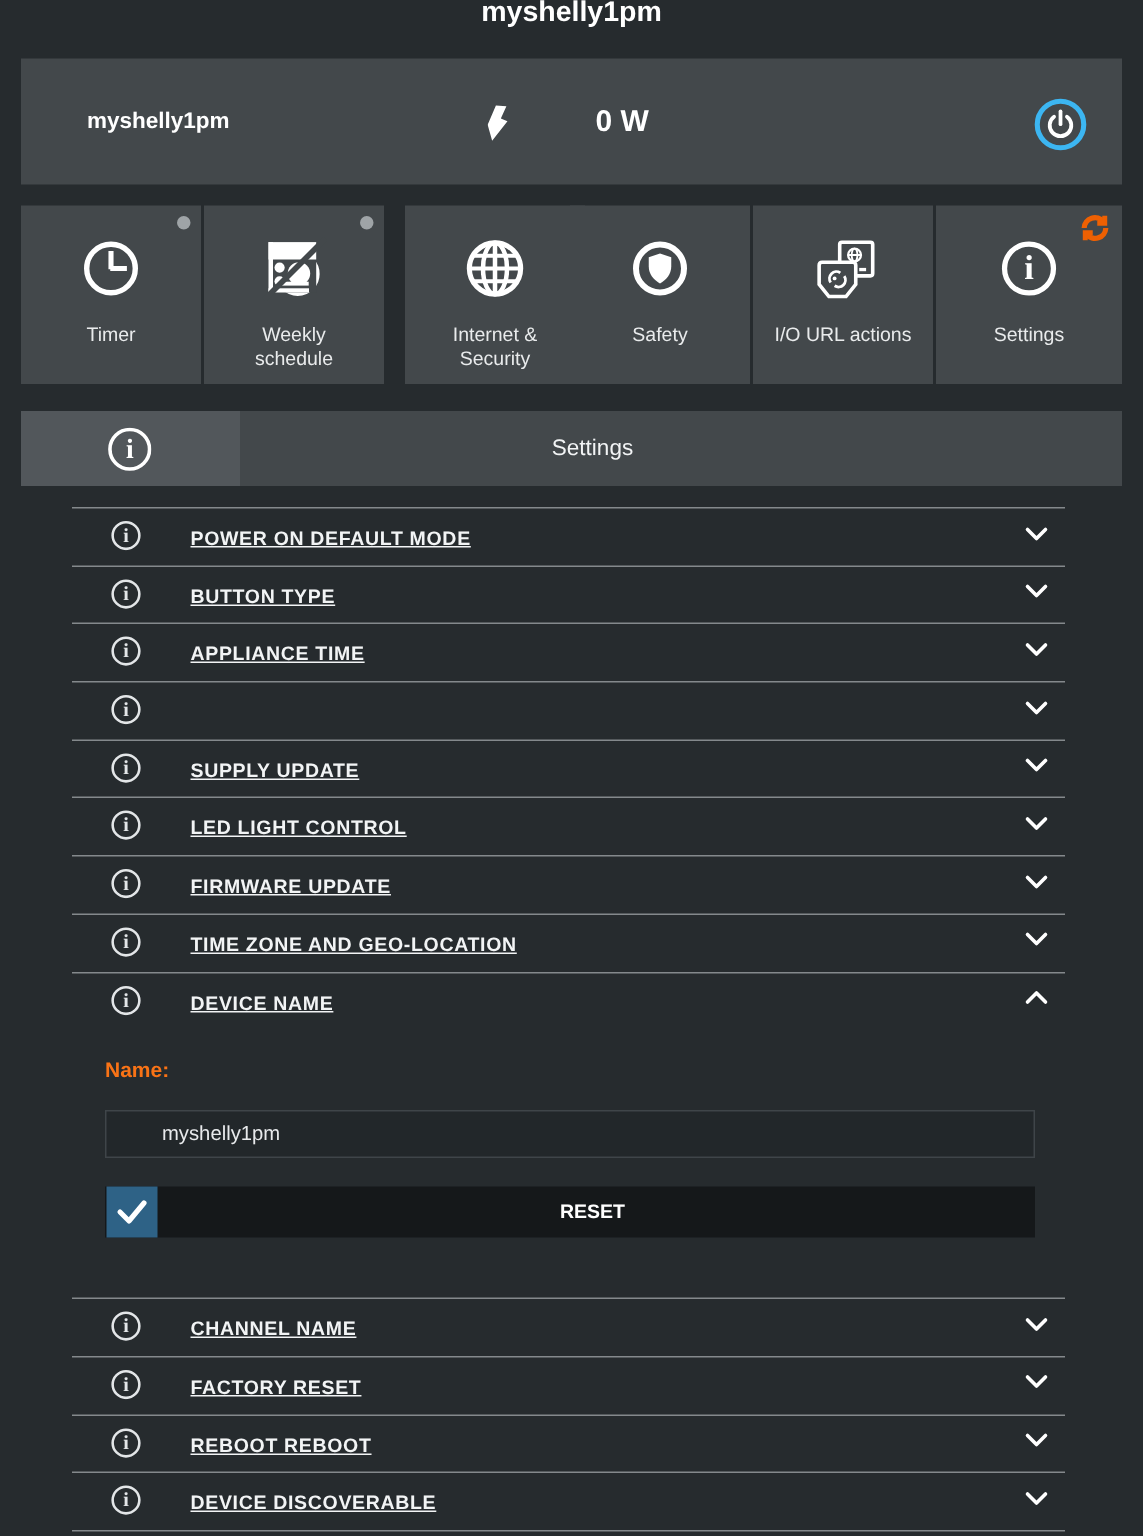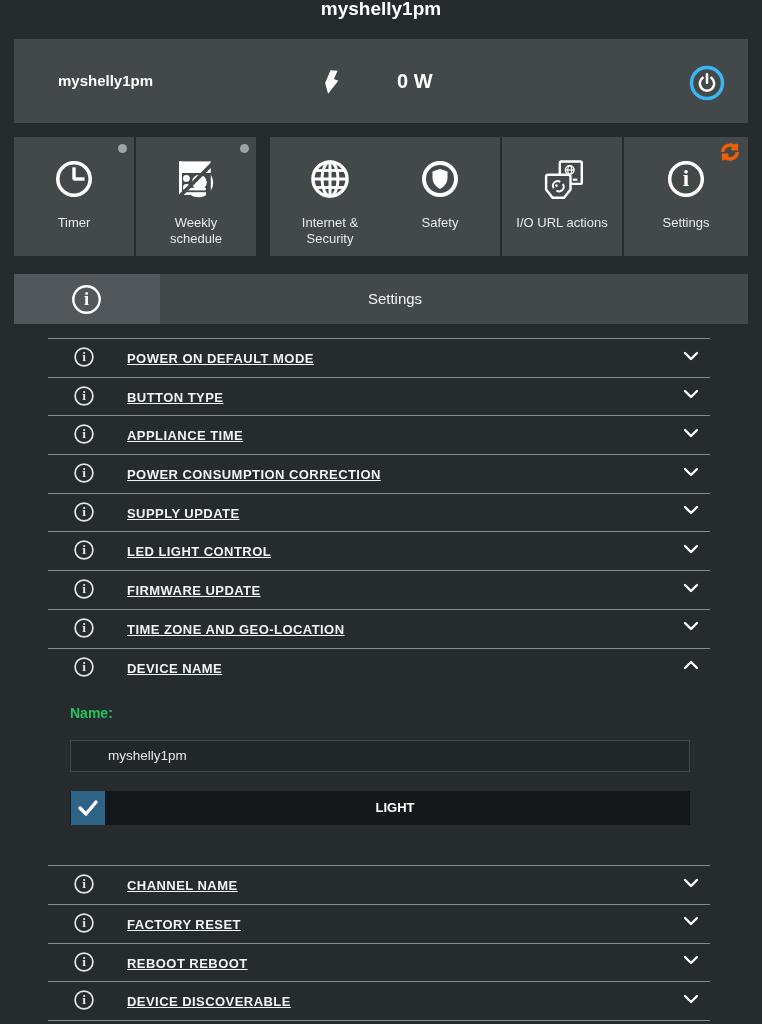--- a/index.html
+++ b/index.html
@@ -21,21 +21,21 @@
 #tabbar{left:14px;top:274px;width:734px;height:50px;background:#43484b;}
 #infotab{left:0;top:0;width:146px;height:50px;background:#52575b;}
 #settingslbl{left:381px;top:0;height:50px;line-height:50px;color:#f2f4f5;font-size:15px;transform:translateX(-50%);}
 #acc{left:48px;top:338px;width:662px;}
 .row{position:relative;height:37.7px;border-top:1px solid #84898c;}
 .row .ic{position:absolute;left:26px;top:8px;}
 .row .ic svg,.row .ch svg{display:block;}
 .row .t{position:absolute;left:79px;top:0;height:38px;line-height:40px;color:#f2f4f5;font-size:13px;font-weight:bold;letter-spacing:.45px;text-decoration:underline;}
 .row .ch{position:absolute;right:11px;top:11.5px;}
 #expand{position:relative;height:179px;}
-#namelbl{left:22px;top:20px;color:#22c55e;font-size:14px;font-weight:bold;line-height:14px;}
+#namelbl{left:22px;top:20px;color:#f97316;font-size:14px;font-weight:bold;line-height:14px;}
 #nameinput{left:22px;top:54px;width:581px;height:30px;background:#22272a;border:1px solid #3f4549;color:#e8eaec;font-size:13.5px;line-height:30px;padding-left:37px;}
 #savebtn{left:22px;top:105px;width:620px;height:34px;background:#15181a;}
 #chk{position:absolute;left:1px;top:0;width:34px;height:34px;background:#2e6286;}
 #savetxt{position:absolute;left:32px;top:0;width:586px;text-align:center;line-height:34px;color:#fff;font-size:13px;font-weight:bold;}
 .tab .icon svg{display:inline-block;vertical-align:top;}
 </style>
 </head>
 <body>
 <div id="page">
   <div id="title" class="abs">myshelly1pm</div>
@@ -191,21 +191,20 @@
           </svg>
         </span>
       </div>
     <div class="row">
         <span class="ic">
           <svg width="20" height="20" viewBox="0 0 20 20">
             <circle cx="10" cy="10" r="8.9" fill="none" stroke="#e3e6e8" stroke-width="1.7"></circle>
             <text x="10" y="14" text-anchor="middle" font-family="Liberation Serif, serif" font-size="13.3" font-weight="bold" fill="#e3e6e8">i</text>
           </svg>
         </span>
-        <span class="t">POWER CONSUMPTION CORRECTION</span>
         <span class="ch">
           <svg width="16" height="10" viewBox="0 0 16 10">
             <polyline points="2,2 8,8 14,2" fill="none" stroke="#fff" stroke-width="2.4" stroke-linecap="round" stroke-linejoin="round"></polyline>
           </svg>
         </span>
       </div>
     <div class="row">
         <span class="ic">
           <svg width="20" height="20" viewBox="0 0 20 20">
             <circle cx="10" cy="10" r="8.9" fill="none" stroke="#e3e6e8" stroke-width="1.7"></circle>
@@ -275,21 +274,21 @@
           </svg>
         </span>
       </div>
     <div id="expand">
       <div id="namelbl" class="abs">Name:</div>
       <div id="nameinput" class="abs">myshelly1pm</div>
       <div id="savebtn" class="abs">
         <div id="chk"><svg width="34" height="34" viewBox="0 0 34 34">
               <polyline points="9,17 15,23 25,11" fill="none" stroke="#fff" stroke-width="3.4" stroke-linecap="round" stroke-linejoin="round"></polyline>
             </svg></div>
-        <div id="savetxt">LIGHT</div>
+        <div id="savetxt">RESET</div>
       </div>
     </div>
     <div class="row">
         <span class="ic">
           <svg width="20" height="20" viewBox="0 0 20 20">
             <circle cx="10" cy="10" r="8.9" fill="none" stroke="#e3e6e8" stroke-width="1.7"></circle>
             <text x="10" y="14" text-anchor="middle" font-family="Liberation Serif, serif" font-size="13.3" font-weight="bold" fill="#e3e6e8">i</text>
           </svg>
         </span>
         <span class="t">CHANNEL NAME</span>

